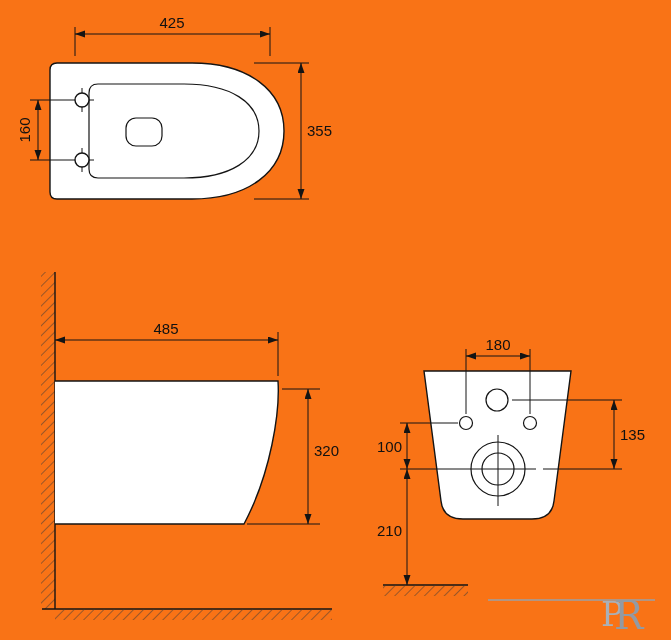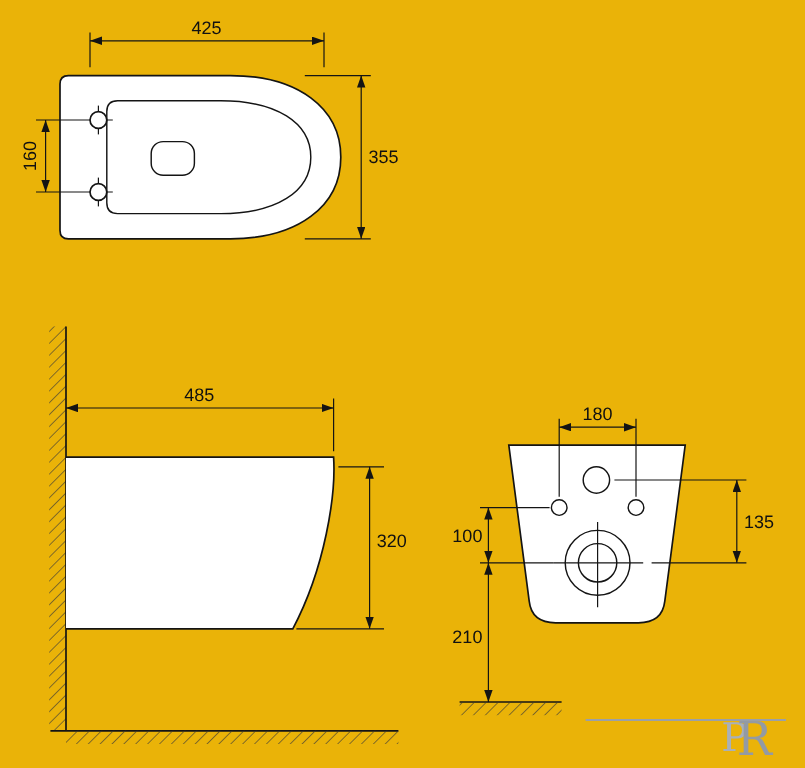--- a/index.html
+++ b/index.html
@@ -1,16 +1,16 @@
 <!DOCTYPE html>
 <html><head>
 <meta charset="utf-8">
 <style>
   html,body{margin:0;padding:0;background:#ffffff;}
-  .stage{width:671px;height:640px;background:#eab308;position:relative;overflow:hidden;}
+  .stage{width:671px;height:640px;background:#f97316;position:relative;overflow:hidden;}
   svg{display:block;}
   .outline{fill:#ffffff;stroke:#141414;stroke-width:1.4;}
   .thin{fill:none;stroke:#141414;stroke-width:1.2;}
   .dimline{stroke:#141414;stroke-width:1;fill:none;}
   .extline{stroke:#141414;stroke-width:1;fill:none;}
   text.dim{font-family:"Liberation Sans",sans-serif;font-size:15px;fill:#111;}
   text.logo-p{font-family:"DejaVu Serif",serif;font-size:33px;fill:#a9b0b8;}
   text.logo-r{font-family:"DejaVu Serif",serif;font-size:39px;fill:#939aa3;}
 </style>
 </head>

